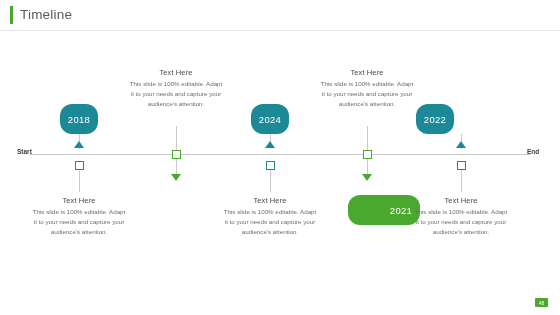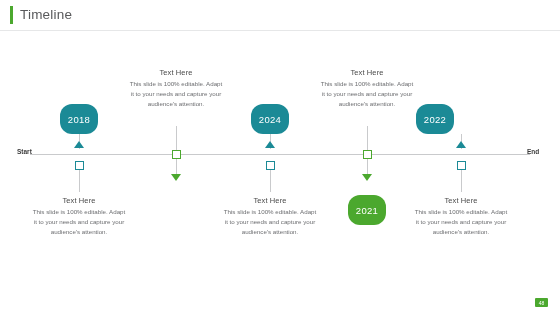--- a/index.html
+++ b/index.html
@@ -200,21 +200,21 @@
   </div>
 
   <div class="txt-block" style="left:319px; top:38px;">
     <div class="txt-title">Text Here</div>
     <div class="txt-body">This slide is 100% editable. Adapt it to your needs and capture your audience's attention.</div>
   </div>
   <div class="stem" style="left:367px; top:96px; height:24px;"></div>
   <div class="marker-square green" style="left:363px; top:120px;"></div>
   <div class="stem" style="left:367px; top:129px; height:15px;"></div>
   <div class="tri down-green" style="left:362px; top:144px;"></div>
-  <div class="year-box green" style="left:348px; top:165px;">2021</div>
+  <div class="year-box green" style="left:348px; top:165px;padding-left:34px;">2021</div>
 
   <div class="year-box teal" style="left:416px; top:74px;">2022</div>
   <div class="stem" style="left:461px; top:104px; height:15px;"></div>
   <div class="tri up-teal" style="left:456px; top:111px;"></div>
   <div class="marker-square teal" style="left:457px; top:131px;"></div>
   <div class="stem" style="left:461px; top:140px; height:22px;"></div>
   <div class="txt-block" style="left:413px; top:166px;">
     <div class="txt-title">Text Here</div>
     <div class="txt-body">This slide is 100% editable. Adapt it to your needs and capture your audience's attention.</div>
   </div>

